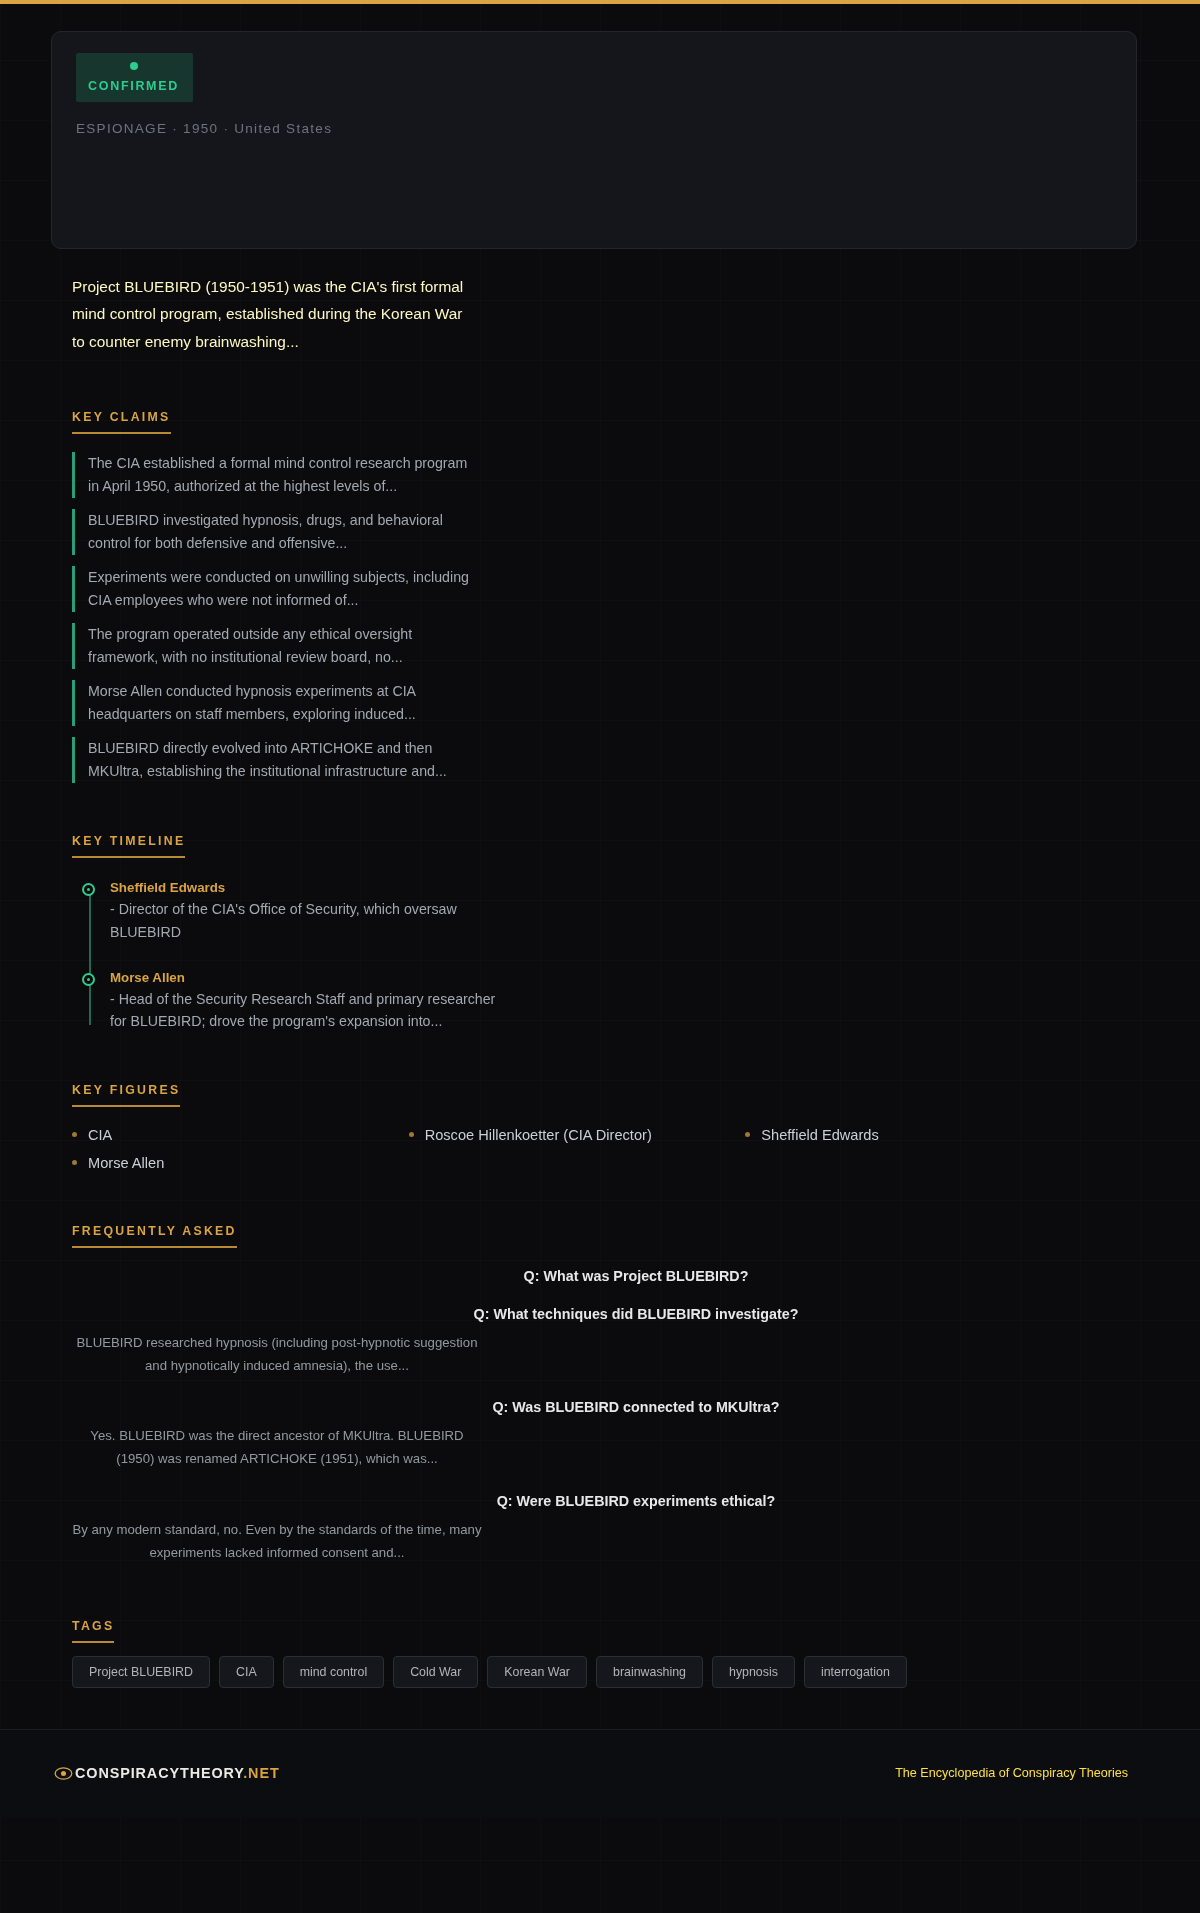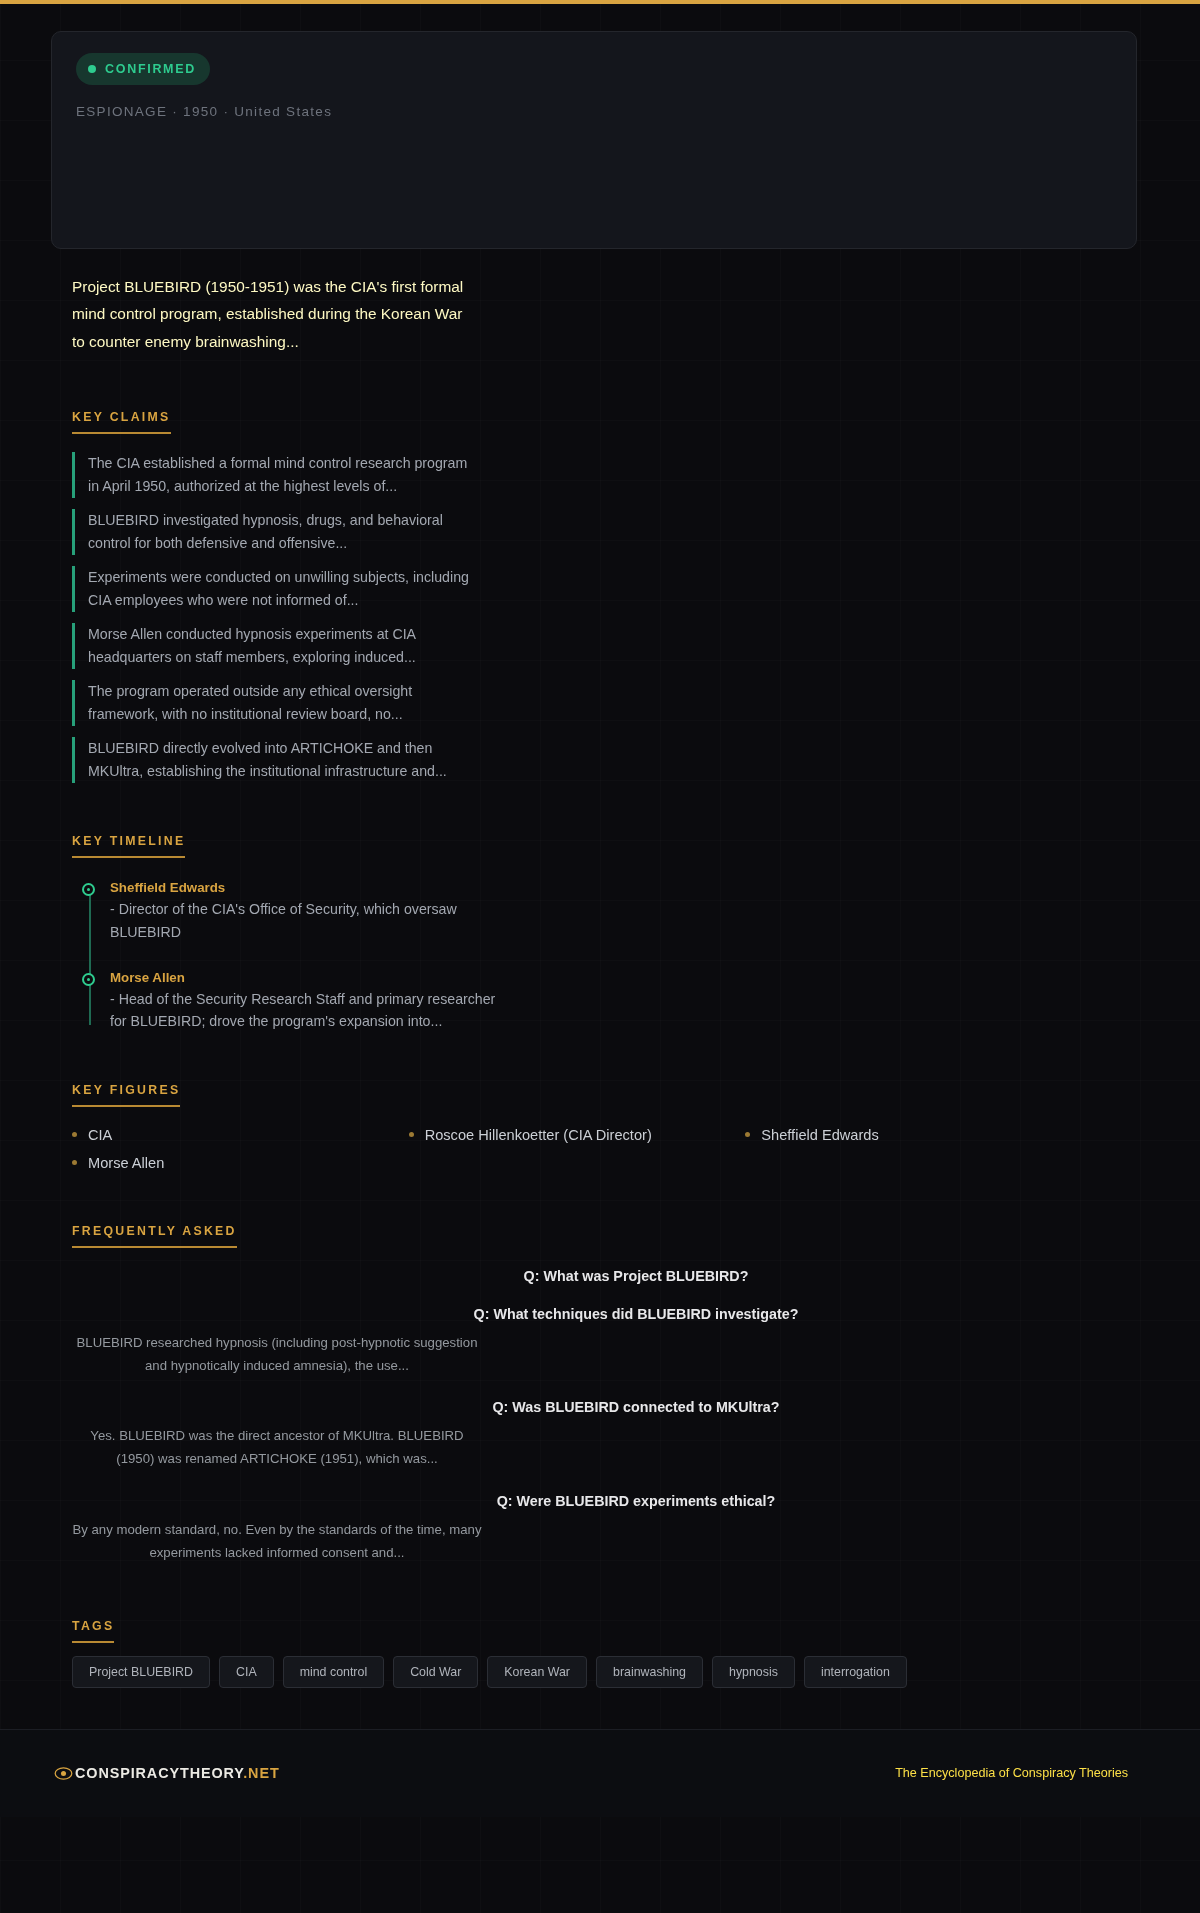--- a/index.html
+++ b/index.html
@@ -42,23 +42,24 @@
     background: #14161c;
     padding: 21px 26px 34px 24px;
     min-height: 218px;
   }
 
   .status-badge {
     display: inline-flex;
     align-items: center;
     gap: 9px;
     background: #17372e;
-    border-radius: 16px;
+    border-radius: 2px;
     padding: 9px 14px 9px 12px;
     margin-bottom: 19px;
+    flex-direction: column;
   }
   .status-dot {
     width: 8px; height: 8px;
     border-radius: 50%;
     background: #2ecc8f;
     display: block;
   }
   .status-label {
     color: #2ecc8f;
     font-size: 12.5px;
@@ -292,22 +293,22 @@
   </div>
 
   <div class="summary">Project BLUEBIRD (1950-1951) was the CIA's first formal mind control program, established during the Korean War to counter enemy brainwashing...</div>
 
   <div class="section sec-key-claims">
     <div class="section-head">KEY CLAIMS</div>
     <div class="claims">
       <div class="claim">The CIA established a formal mind control research program in April 1950, authorized at the highest levels of...</div>
       <div class="claim">BLUEBIRD investigated hypnosis, drugs, and behavioral control for both defensive and offensive...</div>
       <div class="claim">Experiments were conducted on unwilling subjects, including CIA employees who were not informed of...</div>
+      <div class="claim">The program operated outside any ethical oversight framework, with no institutional review board, no...</div>
       <div class="claim">Morse Allen conducted hypnosis experiments at CIA headquarters on staff members, exploring induced...</div>
-      <div class="claim">The program operated outside any ethical oversight framework, with no institutional review board, no...</div>
       <div class="claim">BLUEBIRD directly evolved into ARTICHOKE and then MKUltra, establishing the institutional infrastructure and...</div>
     </div>
   </div>
 
   <div class="section sec-key-timeline">
     <div class="section-head">KEY TIMELINE</div>
     <div class="timeline">
       <div class="tl-item">
         <span class="tl-dot"></span>
         <div class="tl-name">Sheffield Edwards</div>

